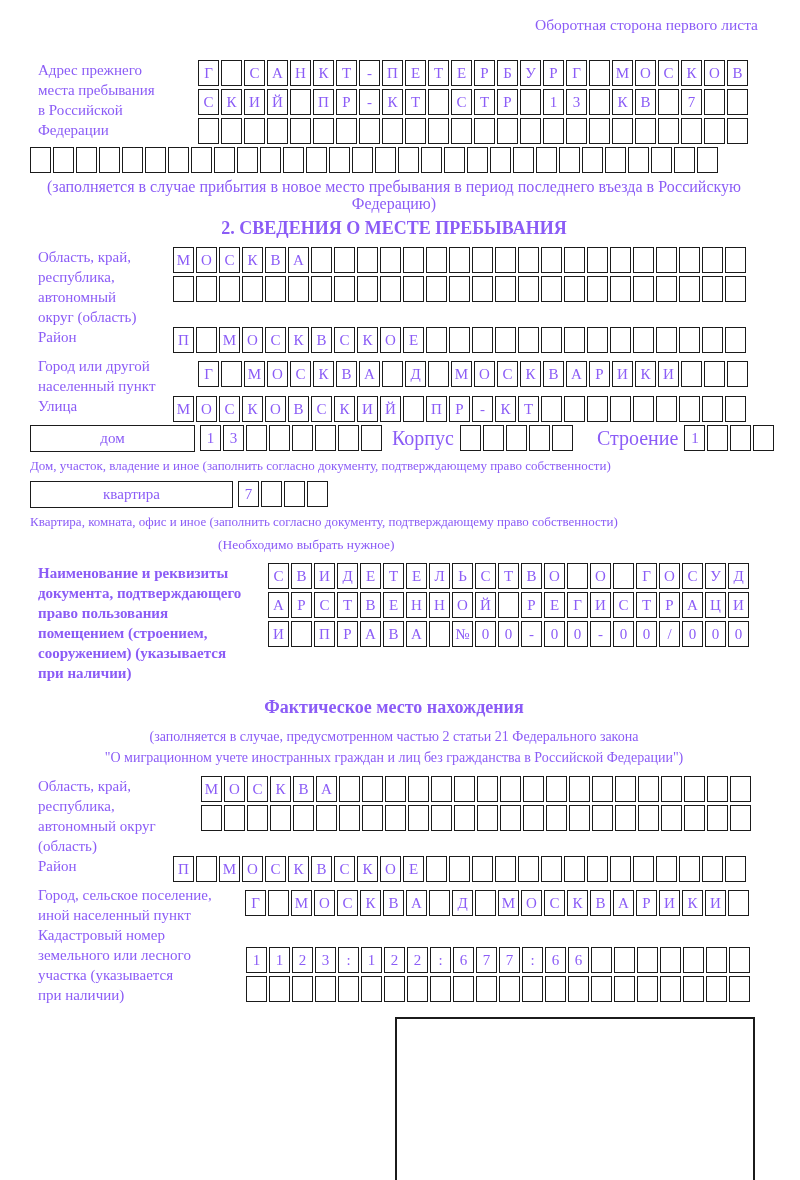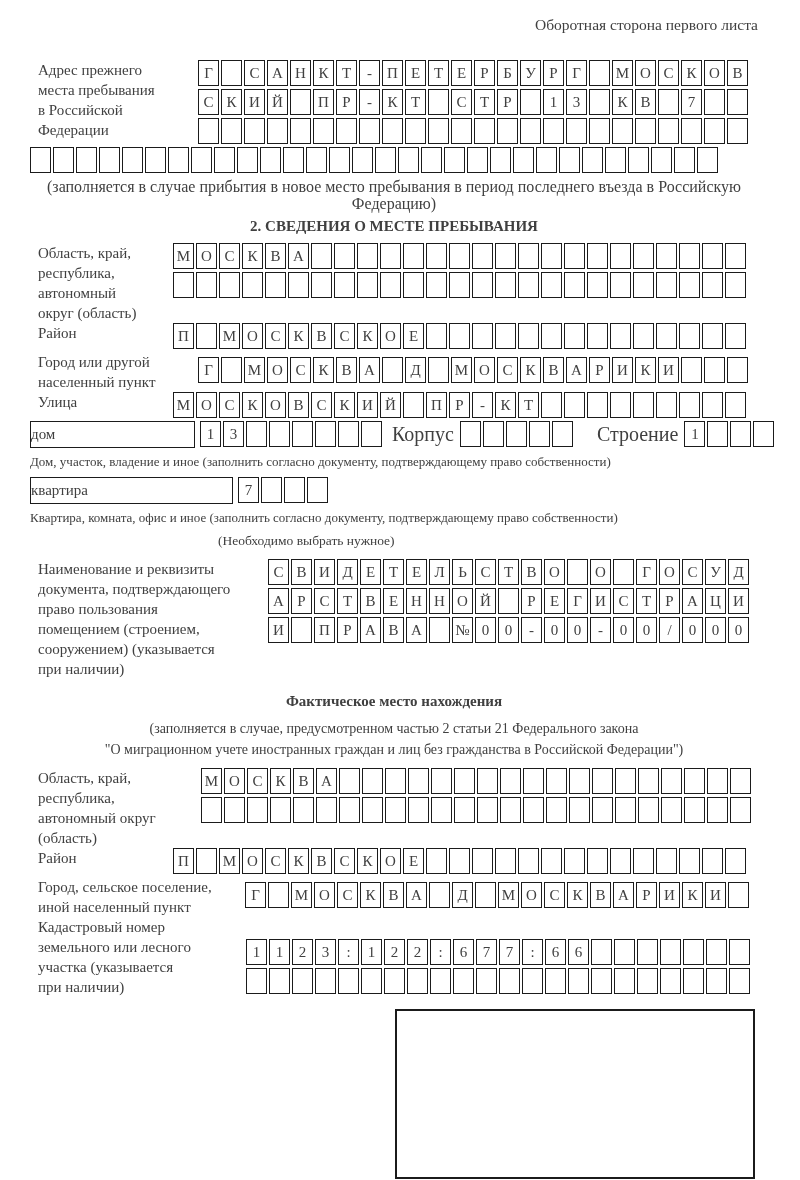--- a/index.html
+++ b/index.html
@@ -1,39 +1,39 @@
 <!DOCTYPE html>
 <html><head>
 <meta charset="utf-8">
 <style>
   html,body{margin:0;padding:0;background:#ffffff;}
   .sheet{
     position:relative;width:800px;height:1180px;box-sizing:border-box;
     padding:16px 42px 0 30px;overflow:hidden;background:#fff;
-    font-family:"Liberation Serif","DejaVu Serif",serif;color:#404040;
+    font-family:"Liberation Serif","DejaVu Serif",serif;color:#8b5cf6;
   }
   .corner{text-align:right;font-size:15.5px;margin-bottom:26px;}
   .field{display:flex;align-items:flex-start;gap:18px;}
   .flabel{font-size:15px;line-height:20px;white-space:pre-line;flex:0 0 auto;
           box-sizing:border-box;padding-left:8px;}
   .w-prev{width:150px;} .w-region{width:125px;} .w-district{width:125px;}
-  .w-city2{width:150px;} .w-street{width:125px;} .w-doc{width:220px;}
+  .w-city2{width:150px;} .w-street{width:125px;} .w-doc{width:220px;font-weight:bold;}
   .w-aregion{width:153px;} .w-adistrict{width:125px;} .w-acity{width:197px;}
   .w-cad{width:198px;}
   .cellcol{flex:0 0 auto;}
   .cells{white-space:nowrap;height:29px;}
   .cell{display:inline-block;width:19px;height:24px;line-height:24px;
         border:1.5px solid #1b1b1b;margin-right:2px;text-align:center;
         font-size:15px;vertical-align:top;background:#fff;}
   .caption{font-size:16px;line-height:17px;}
   .center{text-align:center;}
-  .sec-title{text-align:center;font-weight:bold;font-size:15px;margin:6px 0 8px 0;}
+  .sec-title{text-align:center;font-weight:bold;font-size:18px;margin:6px 0 8px 0;}
   .sub-note{text-align:center;font-size:14px;line-height:21px;white-space:pre-line;margin:4px 0 8px 0;}
   .widebox{display:inline-block;box-sizing:border-box;height:27px;line-height:24px;
-        border:1.5px solid #1b1b1b;text-align:left;font-size:15px;vertical-align:top;margin-right:5px;}
+        border:1.5px solid #1b1b1b;text-align:center;font-size:15px;vertical-align:top;margin-right:5px;}
   .dom-box{width:165px;} .kv-box{width:203px;}
   .inline-label{font-size:20px;line-height:27px;vertical-align:top;display:inline-block;}
   .house-row{white-space:nowrap;height:30px;}
   .fill-caption{font-size:13px;line-height:17px;margin:2px 0 7px 0;}
   .stay-row{display:flex;align-items:center;margin-top:4px;height:30px;font-size:15px;}
   .cbox{display:inline-block;width:20px;height:25px;line-height:25px;border:1.5px solid #1b1b1b;
         text-align:center;font-size:15px;flex:0 0 auto;}
   .stay-note{font-size:13.5px;margin:2px 0 10px 188px;}
   .stamp-box{margin-left:365px;margin-top:12px;width:360px;height:170px;
         border:2px solid #1b1b1b;box-sizing:border-box;background:#fff;}

